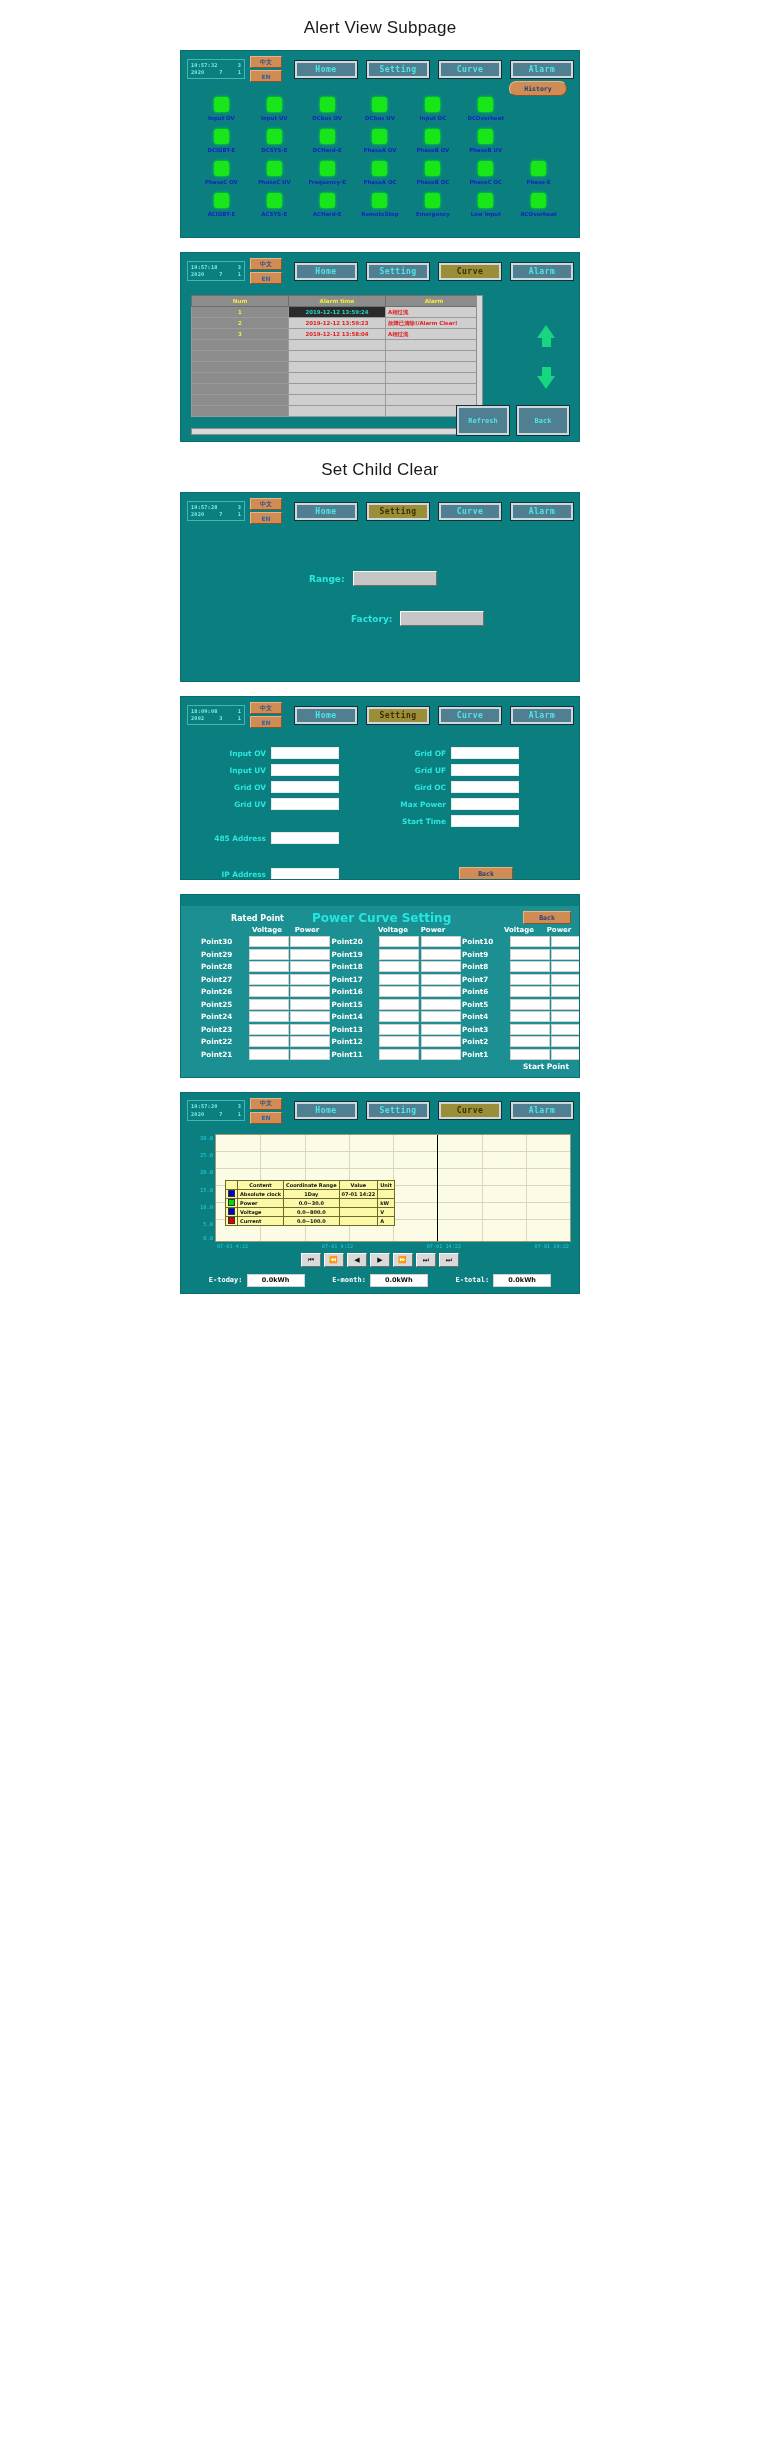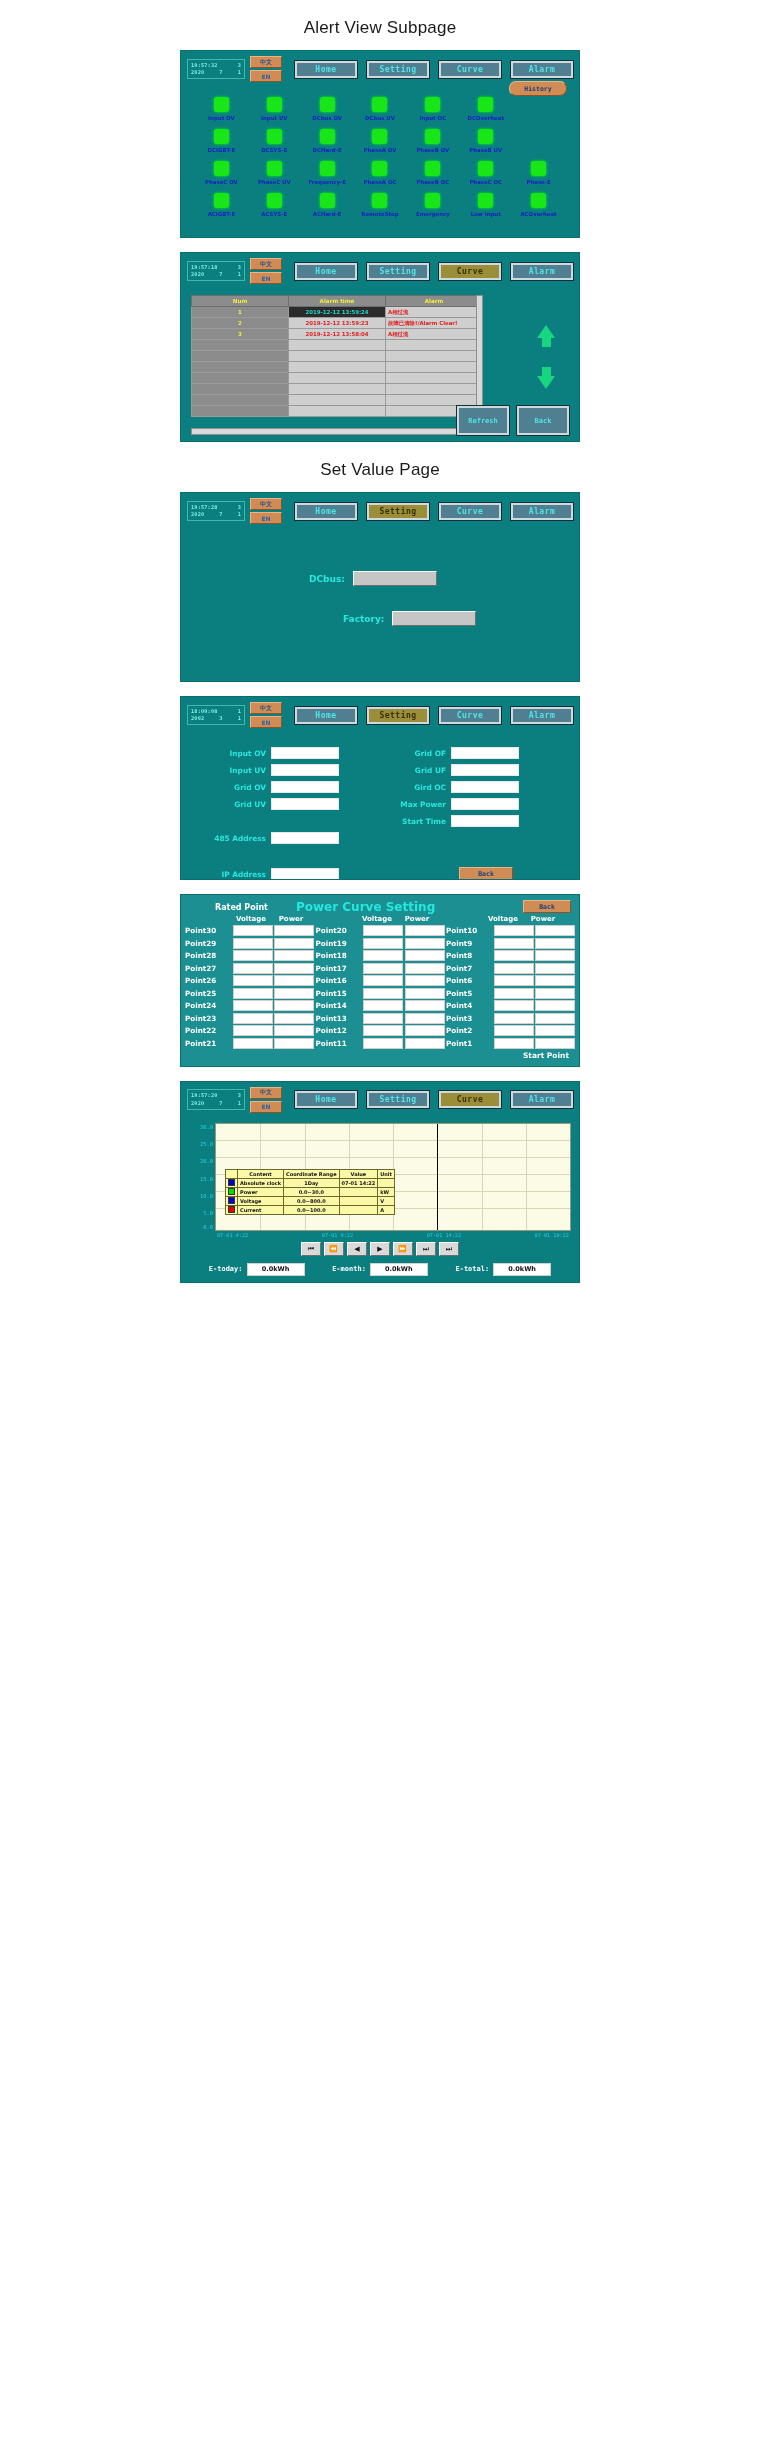--- a/index.html
+++ b/index.html
@@ -246,21 +246,21 @@
     border-right: 1px solid #8a5526;
     border-bottom: 1px solid #8a5526;
     color: #1d3f7a;
     font-size: 6.5px; font-weight: bold;
     display: flex; align-items: center; justify-content: center;
     font-family: "DejaVu Sans Mono", monospace;
     height: 14px;
   }
 
   
-  .pcs { background: #1b8f92; padding: 4px 6px 6px 4px; position: relative; }
+  .pcs { background: #1b8f92; padding: 4px 6px 6px 20px; position: relative; margin-top: 11px; }
   .pcs-head { display: flex; align-items: center; position: relative; height: 16px; }
   .pcs-rated {
     color: #ffffff; font-size: 8px; font-weight: bold;
     font-family: "DejaVu Sans", sans-serif;
     margin-left: 30px;
   }
   .pcs-title {
     color: #23e8e0; font-size: 12px; font-weight: bold;
     font-family: "DejaVu Sans", sans-serif;
     margin-left: 28px;
@@ -632,21 +632,21 @@
           <div class="arrow-down"></div>
         </div>
       </div>
       <div class="botbtns">
         <div class="sqbtn">Refresh</div>
         <div class="sqbtn">Back</div>
       </div>
     </div>
   </div>
 
-  <div class="section-title">Set Value Page</div>
+  <div class="section-title">Set Child Clear</div>
 
   <div class="hmi">
     <div class="hdr">
       <div class="clockbox">
         <div class="clockrow">
           <span>19:57:28</span>
           <span>3</span>
         </div>
         <div class="clockrow">
           <span>2020</span>
@@ -660,24 +660,24 @@
       </div>
       <div class="navs">
         <div class="navbtn">Home</div>
         <div class="navbtn active">Setting</div>
         <div class="navbtn">Curve</div>
         <div class="navbtn">Alarm</div>
       </div>
     </div>
     <div class="setbody">
       <div class="fieldrow" style="left:128px; top:42px;">
-        <span class="flabel">DCbus:</span>
+        <span class="flabel">Range:</span>
         <div class="finput"></div>
       </div>
-      <div class="fieldrow" style="left:162px; top:82px;">
+      <div class="fieldrow" style="left:170px; top:82px;">
         <span class="flabel">Factory:</span>
         <div class="finput"></div>
       </div>
     </div>
   </div>
 
   <div class="hmi">
     <div class="hdr">
       <div class="clockbox">
         <div class="clockrow">

